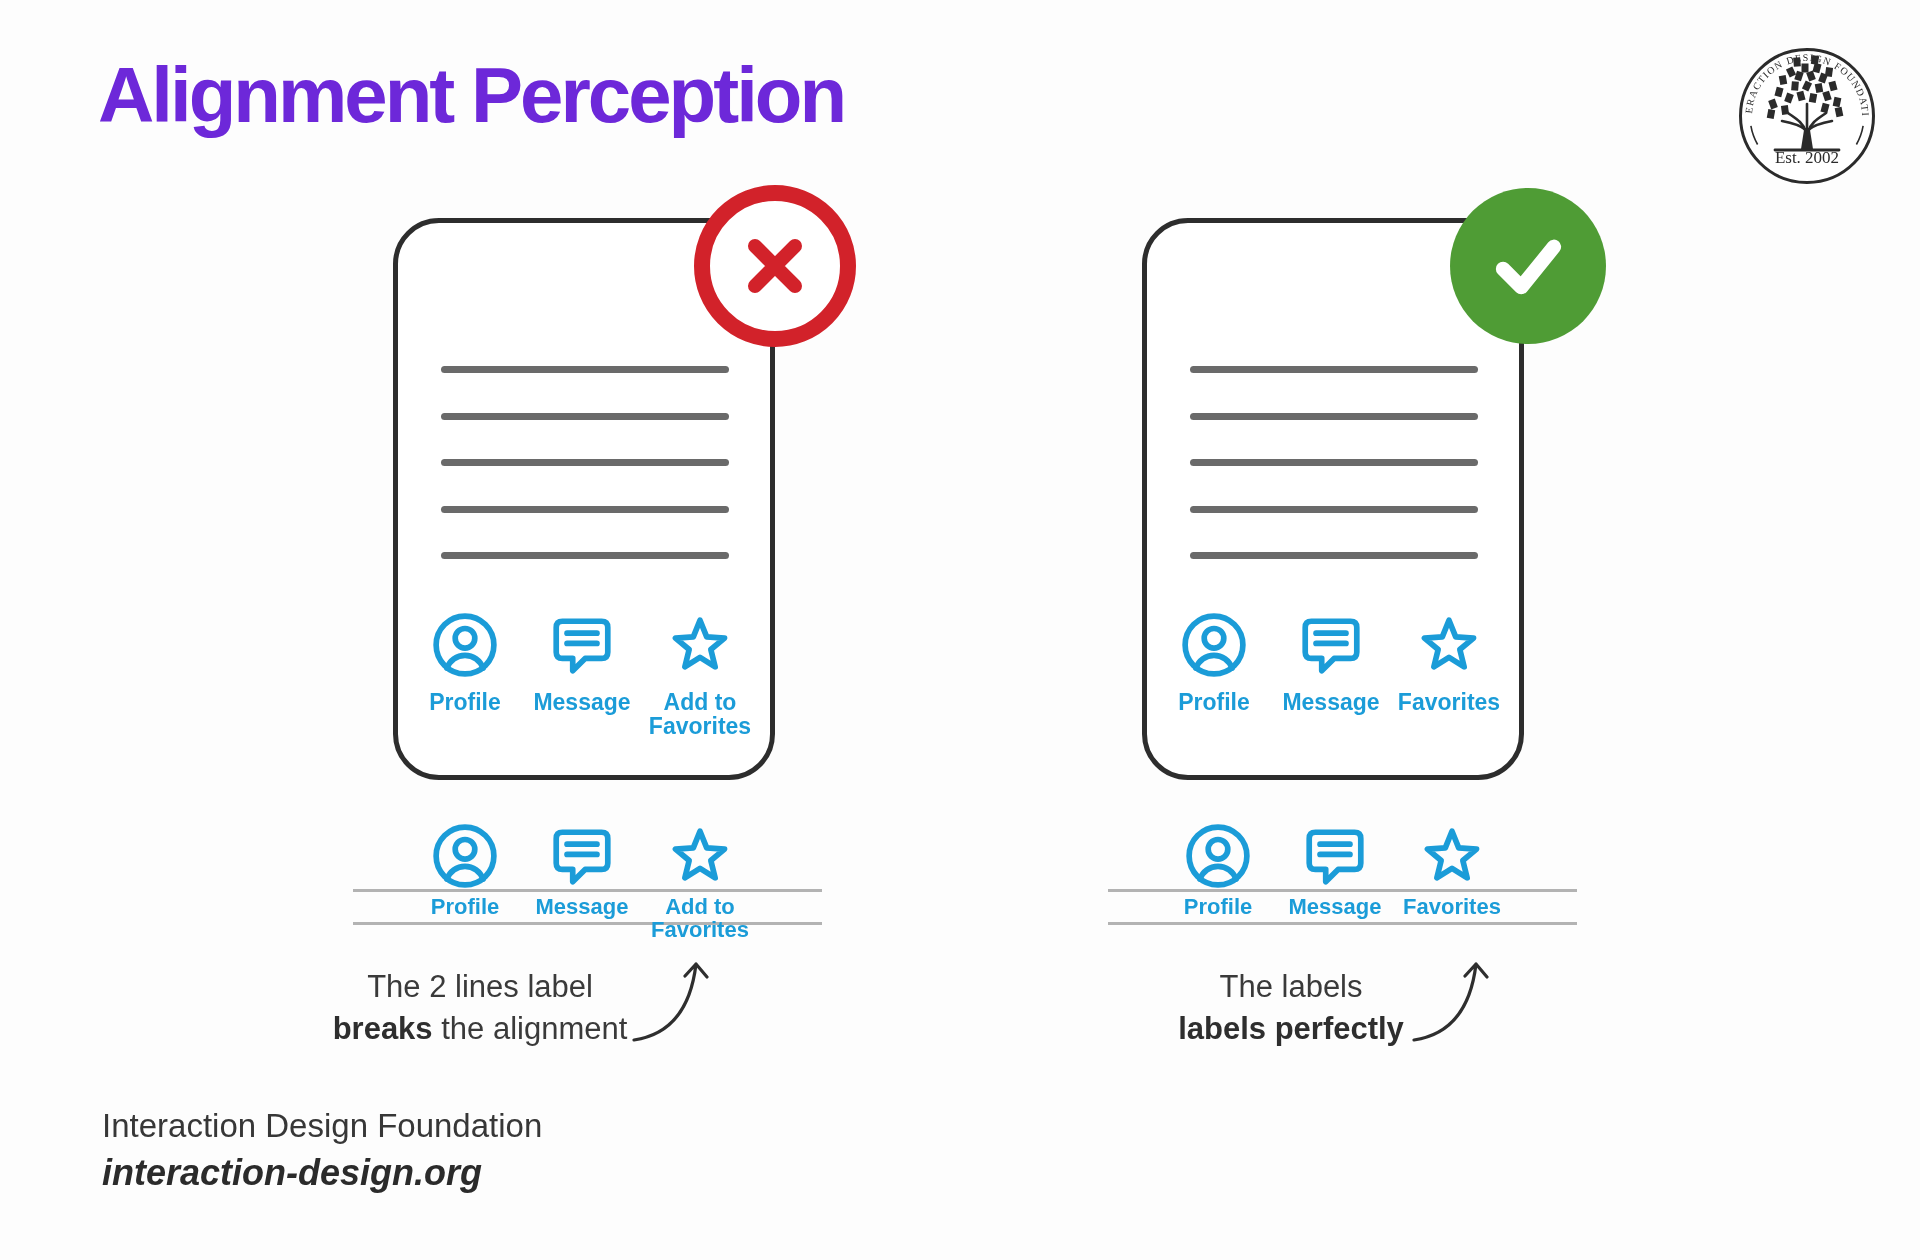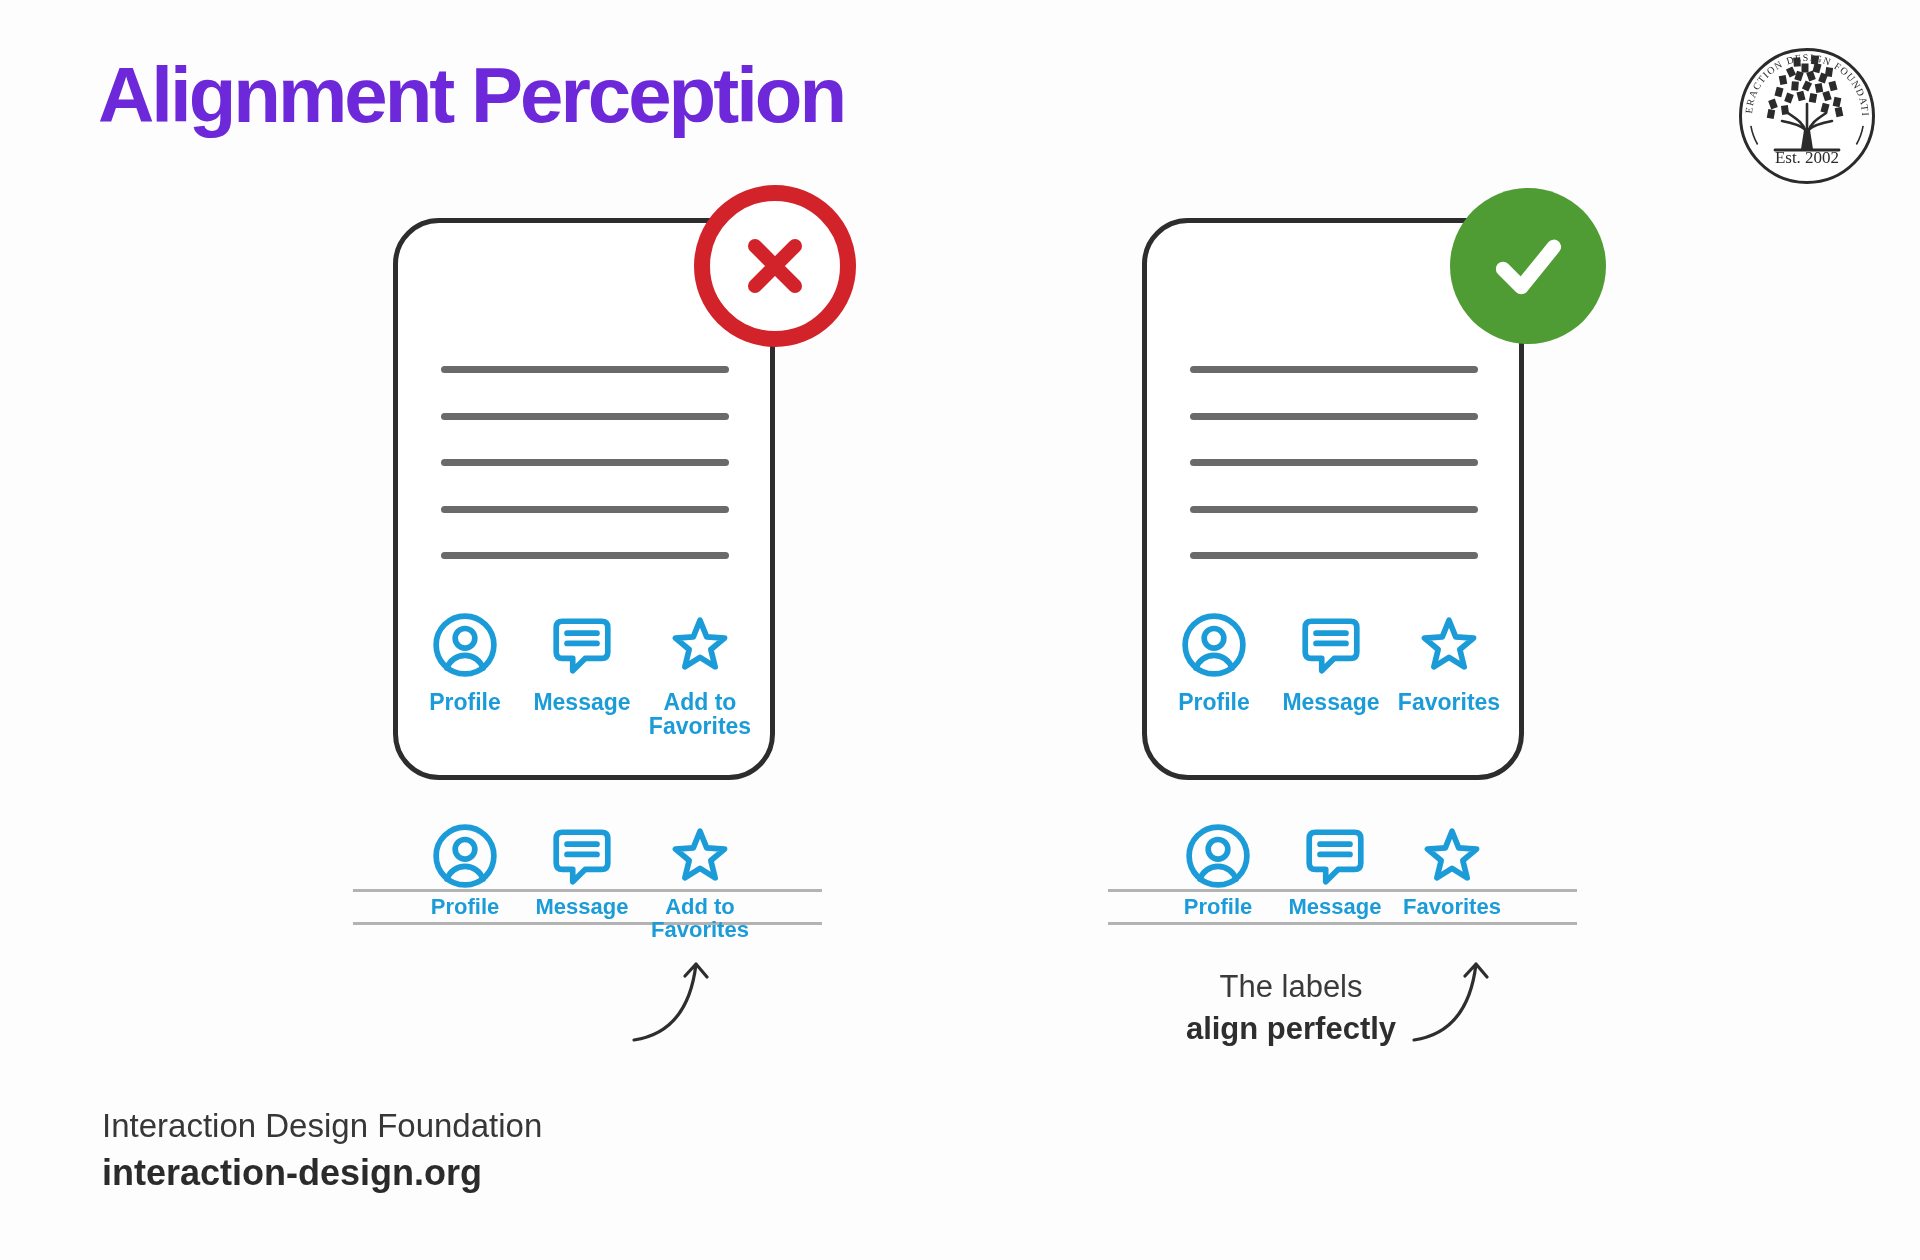--- a/index.html
+++ b/index.html
@@ -30,21 +30,21 @@
   
   .baseline{position:absolute;height:3px;background:#b3b3b3;}
 
   .note{position:absolute;top:966px;width:460px;transform:translateX(-50%);
     text-align:center;font-size:31px;color:#3a3a3a;line-height:1.35;}
   .note b{color:#2e2e2e;}
   .arrow{position:absolute;top:950px;}
 
   .footer{position:absolute;left:102px;top:1102px;line-height:47px;color:#373737;}
   .footer .org{font-size:33px;}
-  .footer .url{font-size:36px;font-weight:700;color:#2b2b2b;}
+  .footer .url{font-size:36px;font-weight:700;color:#2b2b2b;font-style:italic;}
 
   svg{display:block;}
 </style>
 </head>
 <body>
 
 <div id="canvas">
 
   <svg width="0" height="0" style="position:absolute">
     <defs>
@@ -255,27 +255,31 @@
   <div class="icon-col" style="left:1452px;top:823px">
     <svg class="icon" width="66" height="66" viewBox="0 0 64 64">
         <use href="#i-star"></use>
       </svg>
     <div class="lbl" style="margin-top:6px;font-size:22px">
         <span>Favorites</span>
         <span></span>
       </div>
   </div>
 
+  <div class="note" style="left:480px">
+    <span>The 2 lines label</span><br>
+    <b>breaks</b><span> the alignment</span>
+  </div>
   <svg class="arrow" style="left:628px" width="90" height="100" viewBox="0 0 90 100">
     <path d="M6 90 Q60 82 68 14 M68 14 L57 26 M68 14 L79 27" fill="none" stroke="#2e2e2e" stroke-width="3.2" stroke-linecap="round" stroke-linejoin="round"></path>
   </svg>
 
   <div class="note" style="left:1291px">
     <span>The labels</span><br>
-    <b>align perfectly</b><span></span>
+    <b>labels perfectly</b><span></span>
   </div>
   <svg class="arrow" style="left:1408px" width="90" height="100" viewBox="0 0 90 100">
     <path d="M6 90 Q60 82 68 14 M68 14 L57 26 M68 14 L79 27" fill="none" stroke="#2e2e2e" stroke-width="3.2" stroke-linecap="round" stroke-linejoin="round"></path>
   </svg>
 
   <div class="footer">
     <div class="org">Interaction Design Foundation</div>
     <div class="url">interaction-design.org</div>
   </div>
 

